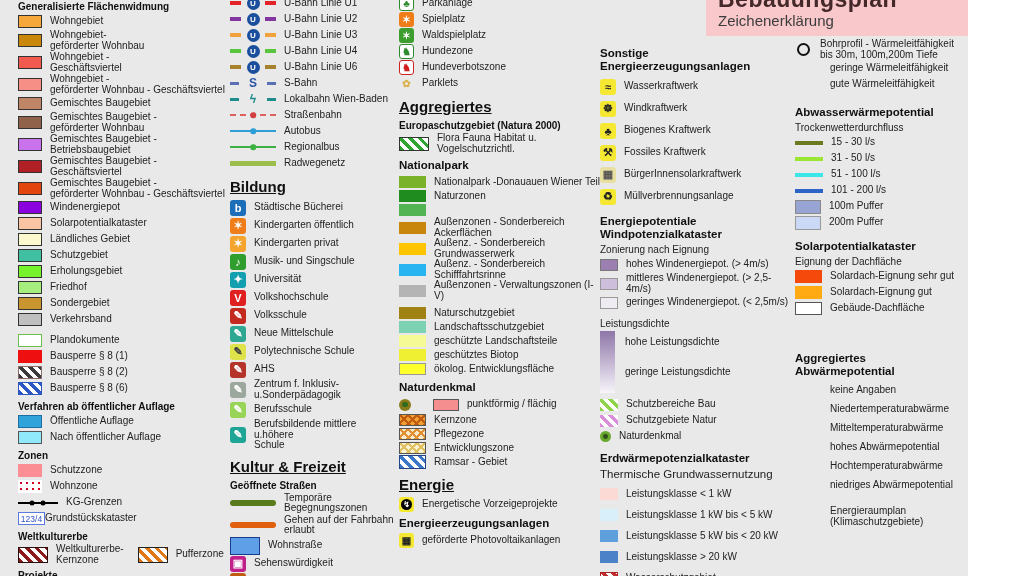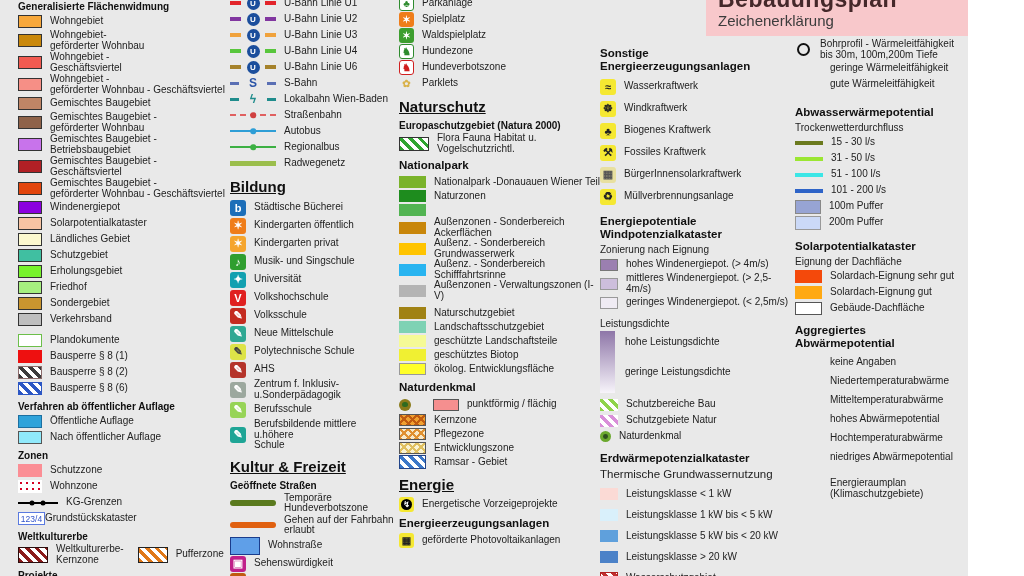--- a/index.html
+++ b/index.html
@@ -350,21 +350,21 @@
 Schule</span>
       </div>
     </div>
     <div class="sec">
       <div class="h bu">Kultur &amp; Freizeit</div>
       <div class="h b11">Geöffnete Straßen</div>
       <div class="row">
         <div class="lineHolder">
           <div style="width: 100%; height: 6px; background: rgb(90, 122, 30); border-radius: 3px;"></div>
         </div>
-        <span class="lb">Temporäre Hundeverbotszone</span>
+        <span class="lb">Temporäre Begegnungszonen</span>
       </div>
       <div class="row">
         <div class="lineHolder">
           <div style="width: 100%; height: 6px; background: rgb(224, 96, 16); border-radius: 3px;"></div>
         </div>
         <span class="lb">Gehen auf der Fahrbahn erlaubt</span>
       </div>
       <div class="row">
         <div class="sw rect" style="background: rgb(95, 159, 232); border: 1px solid rgb(26, 60, 140); width: 30px; height: 18px;"></div>
         <span class="lb">Wohnstraße</span>
@@ -399,21 +399,21 @@
       <div class="row">
         <div class="icon" style="background: rgb(255, 255, 255); border: 1.5px solid rgb(208, 32, 32); color: rgb(208, 32, 32);">♞</div>
         <span class="lb">Hundeverbotszone</span>
       </div>
       <div class="row">
         <div class="icon" style="background: transparent; color: rgb(217, 178, 74);">✿</div>
         <span class="lb">Parklets</span>
       </div>
     </div>
     <div class="sec">
-      <div class="h bu">Naturschutz</div>
+      <div class="h bu">Aggregiertes</div>
       <div class="h b11">Europaschutzgebiet (Natura 2000)</div>
       <div class="row">
         <div class="sw rect" style="background: repeating-linear-gradient(45deg, rgb(47, 165, 47) 0px, rgb(47, 165, 47) 3px, rgb(255, 255, 255) 3px, rgb(255, 255, 255) 7px); border: 1px solid rgb(51, 51, 51); width: 30px; height: 14px;"></div>
         <span class="lb">Flora Fauna Habitat u. Vogelschutzrichtl.</span>
       </div>
     </div>
     <div class="sec dense">
       <div class="h b12">Nationalpark</div>
       <div class="row">
         <div class="sw rect" style="background: rgb(122, 179, 42);"></div>
@@ -667,21 +667,21 @@
       </div>
       <div class="row">
         <div class="sw rect" style="background: rgb(255, 169, 19);"></div>
         <span class="lb">Solardach-Eignung gut</span>
       </div>
       <div class="row">
         <div class="sw rect" style="background: rgb(255, 255, 255); border: 1px solid rgb(85, 85, 85);"></div>
         <span class="lb">Gebäude-Dachfläche</span>
       </div>
     </div>
-    <div class="sec agg" style="margin-top: 8px;">
+    <div class="sec agg" style="margin-top: 36px;">
       <div class="h b12">Aggregiertes Abwärmepotential</div>
       <div class="row">
         <div class="sw rect none"></div>
         <span class="lb">keine Angaben</span>
       </div>
       <div class="row">
         <div class="sw rect none"></div>
         <span class="lb">Niedertemperaturabwärme</span>
       </div>
       <div class="row">

